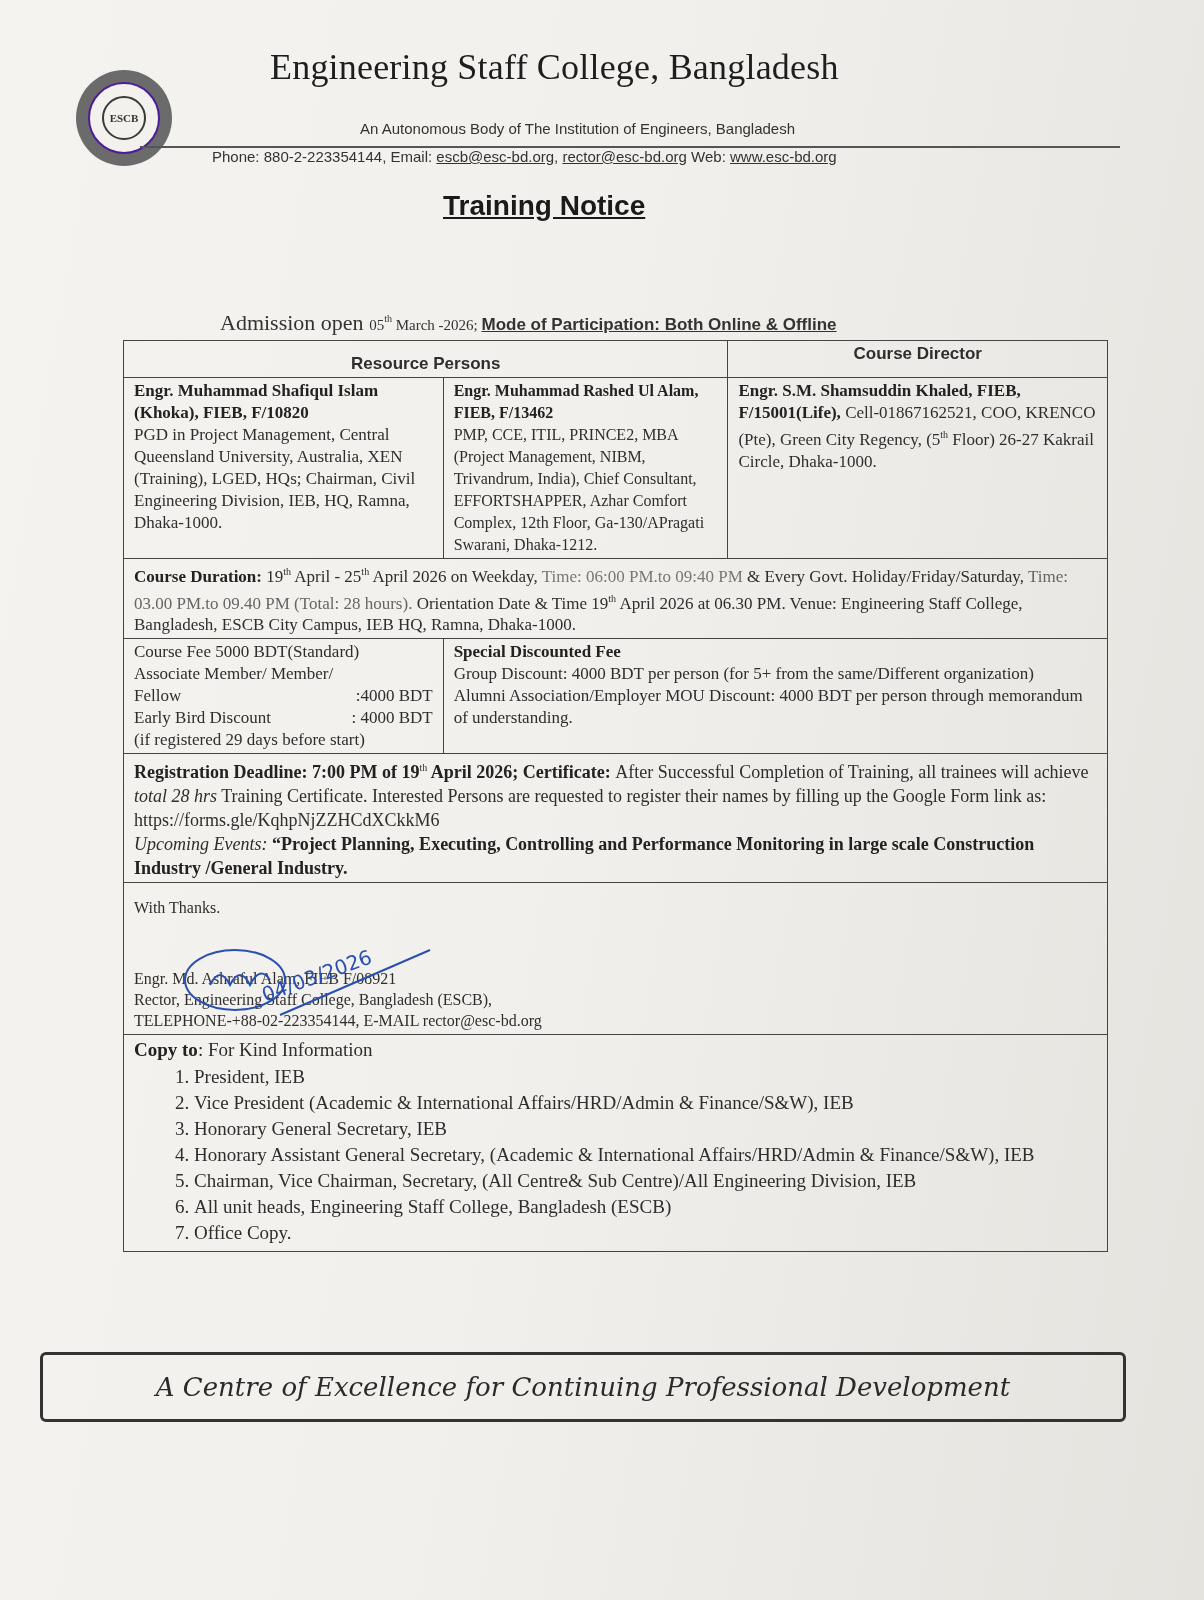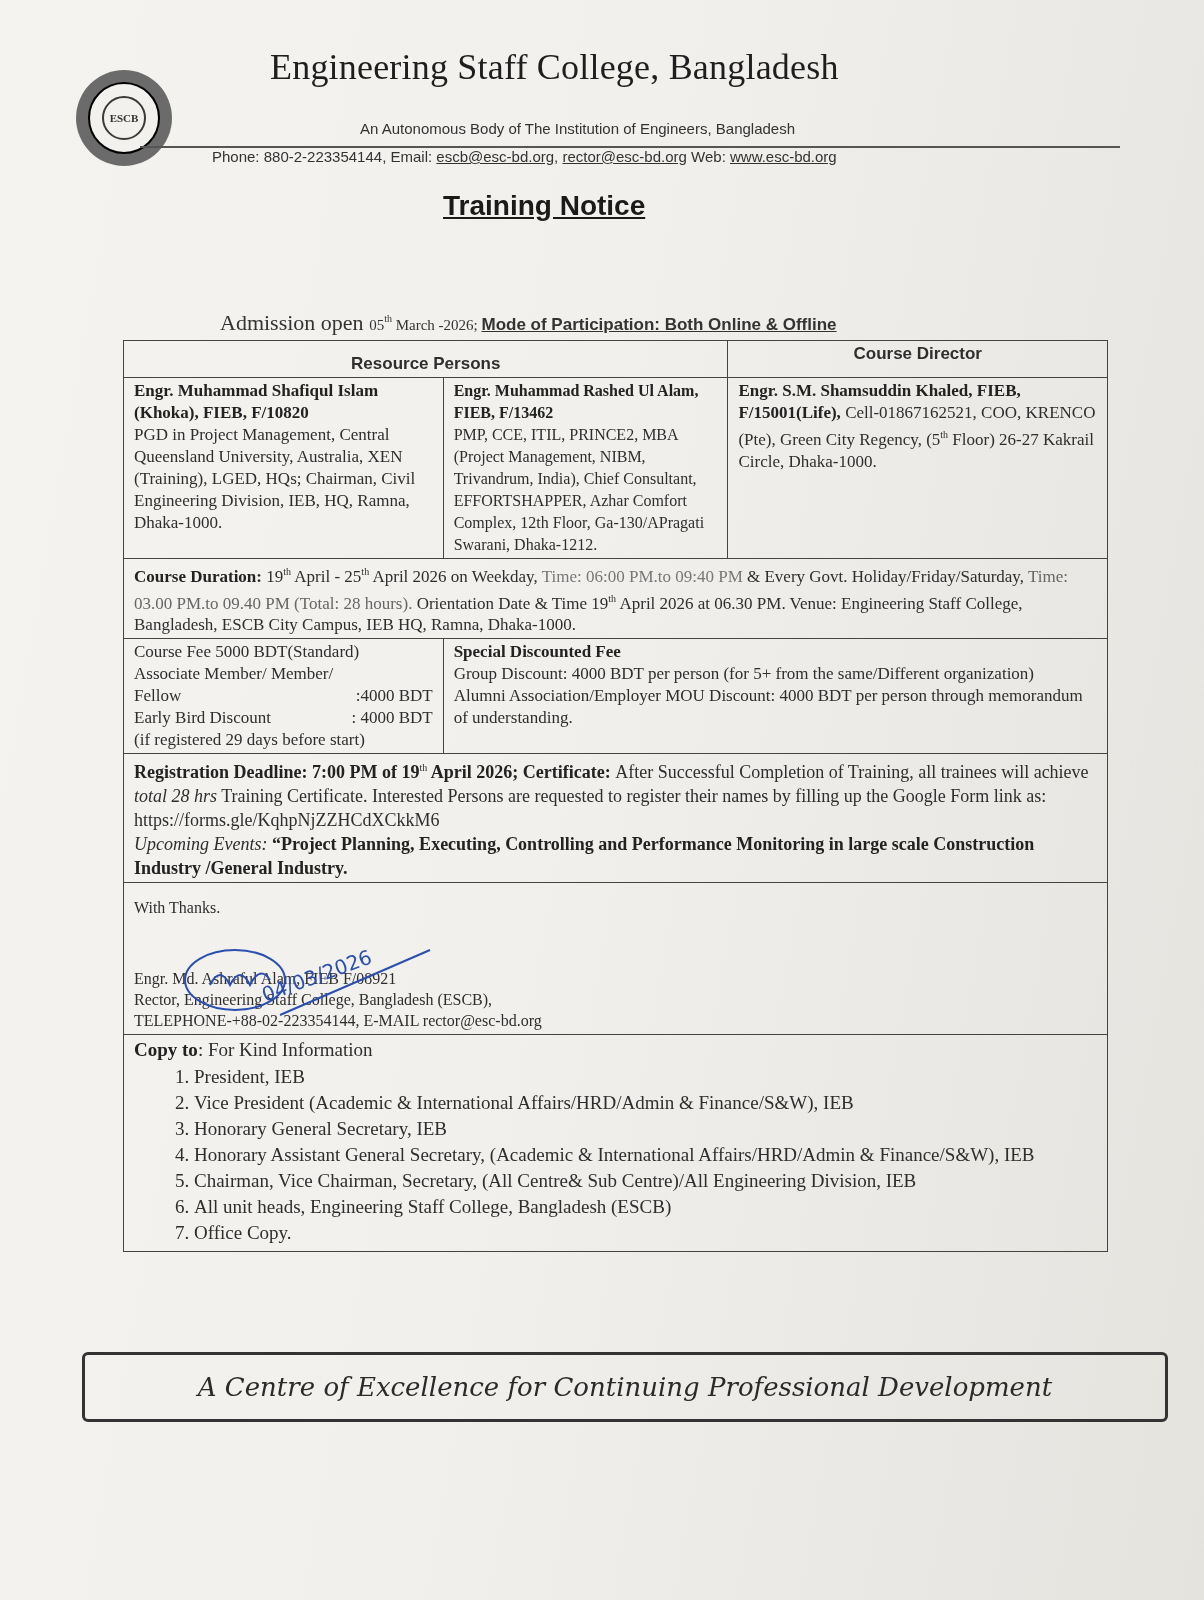--- a/index.html
+++ b/index.html
@@ -14,21 +14,21 @@
     background: linear-gradient(100deg, #f4f3ef 0%, #f1f0ec 45%, #ebeae6 70%, #e4e3de 100%);
   }
   .header { position: absolute; left: 70px; top: 40px; width: 1060px; height: 135px; }
   .logo {
     position: absolute; left: 6px; top: 30px; width: 96px; height: 96px;
     border-radius: 50%; background: #6b6b6b;
     display: flex; align-items: center; justify-content: center;
   }
   .logo-inner {
     width: 68px; height: 68px; border-radius: 50%; background: #f2f1ed;
-    border: 2px solid #000000; display: flex; align-items: center; justify-content: center;
+    border: 2px solid #4c1d95; display: flex; align-items: center; justify-content: center;
   }
   .logo-core {
     width: 40px; height: 40px; border-radius: 50%; border: 2px solid #3a3a3a;
     display: flex; align-items: center; justify-content: center;
     font-size: 11px; font-weight: bold; color: #333;
   }
   .org-name {
     position: absolute; left: 200px; top: 6px; font-size: 36px; font-weight: normal;
     color: #1e1e1e; letter-spacing: 0.2px;
   }
@@ -66,21 +66,21 @@
   .ol { margin: 2px 0 4px 0; padding-left: 60px; }
   .ol li { margin: 1px 0; }
 
   .signature {
     position: absolute; left: 180px; top: 940px; width: 260px; height: 80px;
   }
   .footer-box {
     position: absolute; left: 40px; top: 1352px; width: 1080px; height: 64px;
     border: 3px solid #333; border-radius: 6px;
     display: flex; align-items: center; justify-content: center;
-    font-family: "DejaVu Serif", serif; font-style: italic; font-size: 26px; color: #2a2a2a; margin-left: 42px;
+    font-family: "DejaVu Serif", serif; font-style: italic; font-size: 26px; color: #2a2a2a;
   }
 </style>
 </head>
 <body>
 
 <div class="page">
 
   <div class="header">
     <div class="logo">
       <div class="logo-inner">

